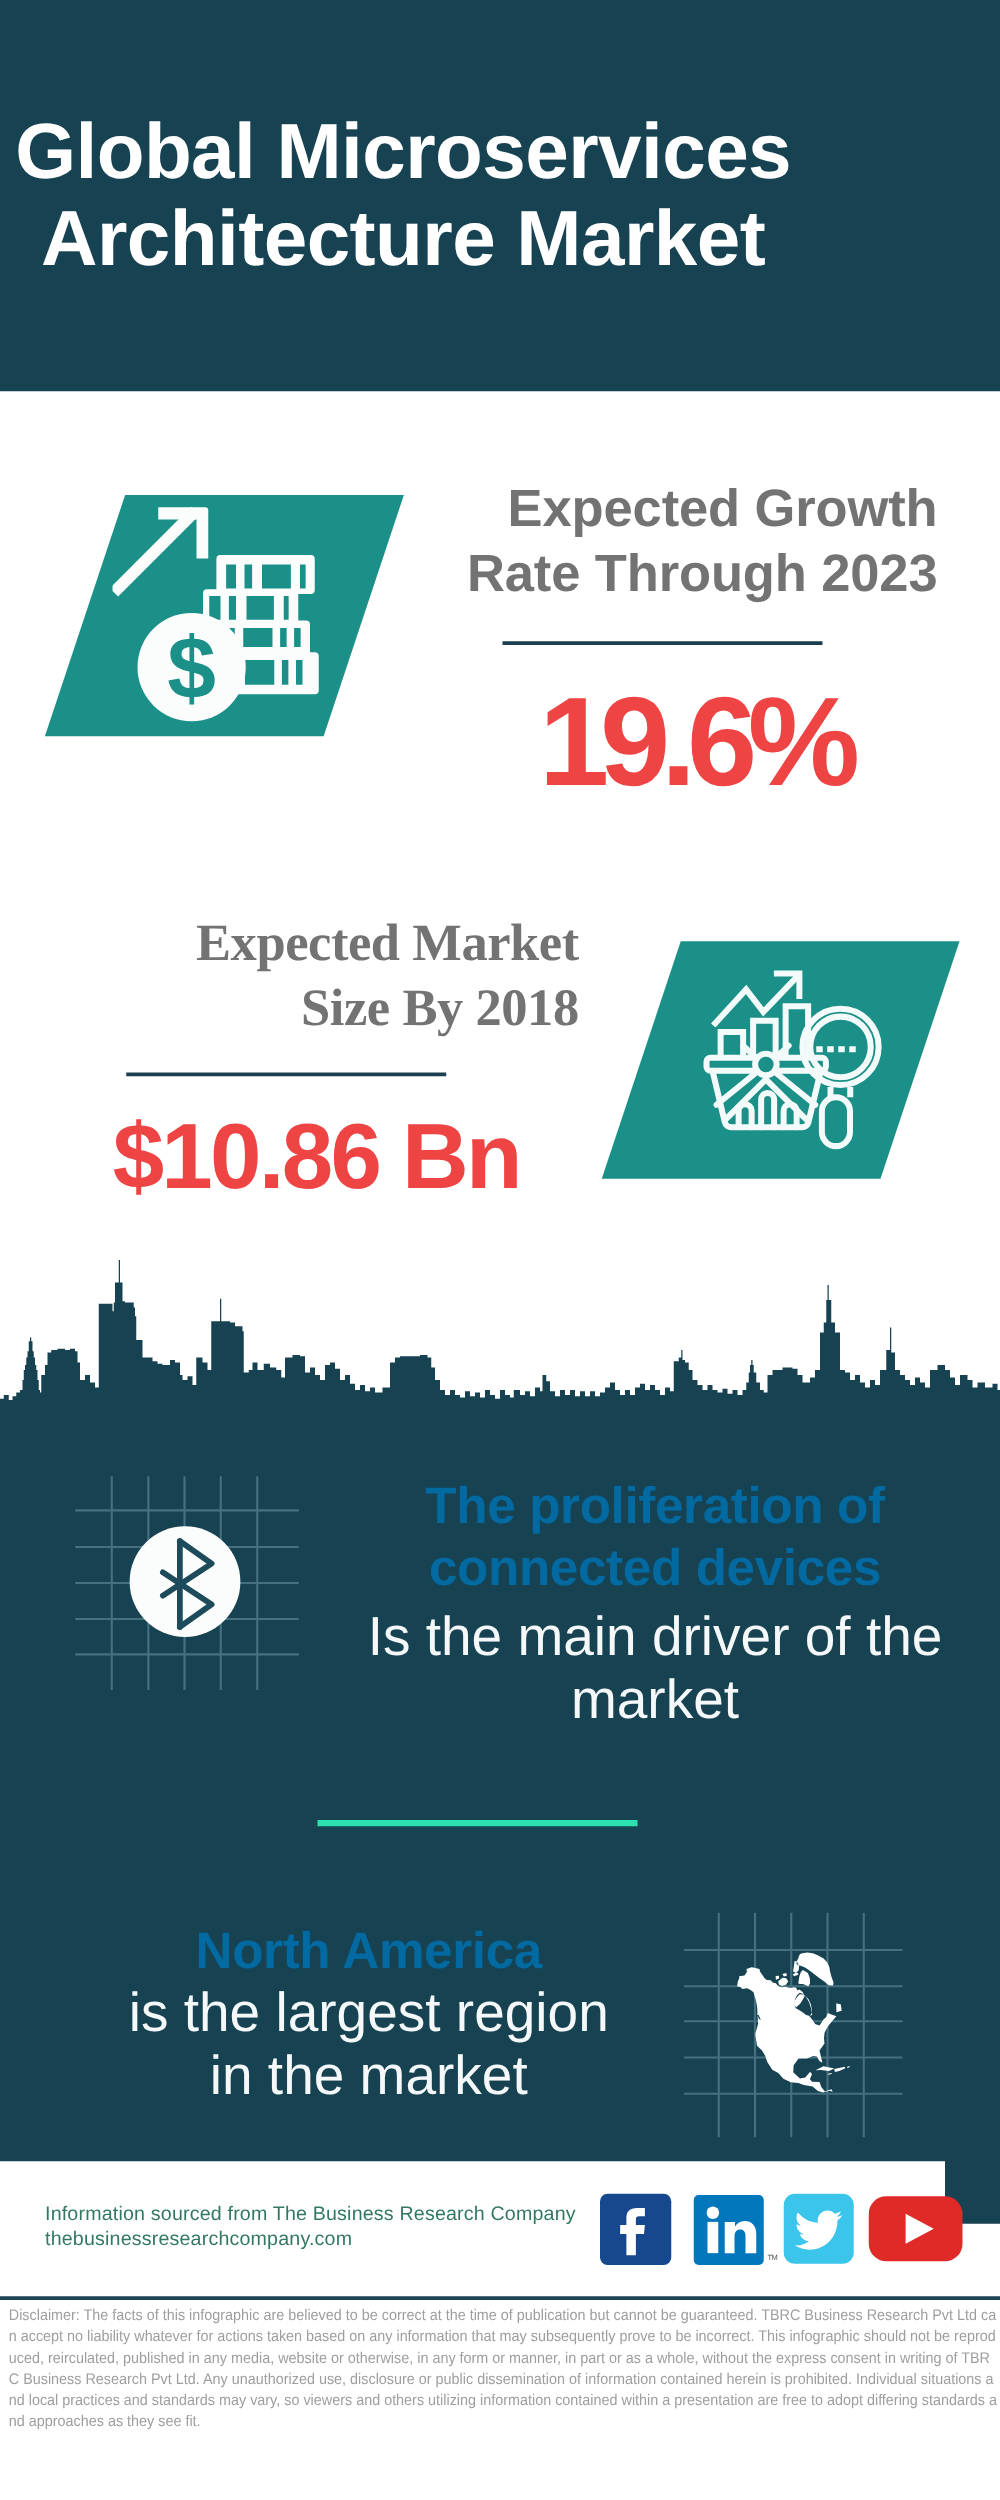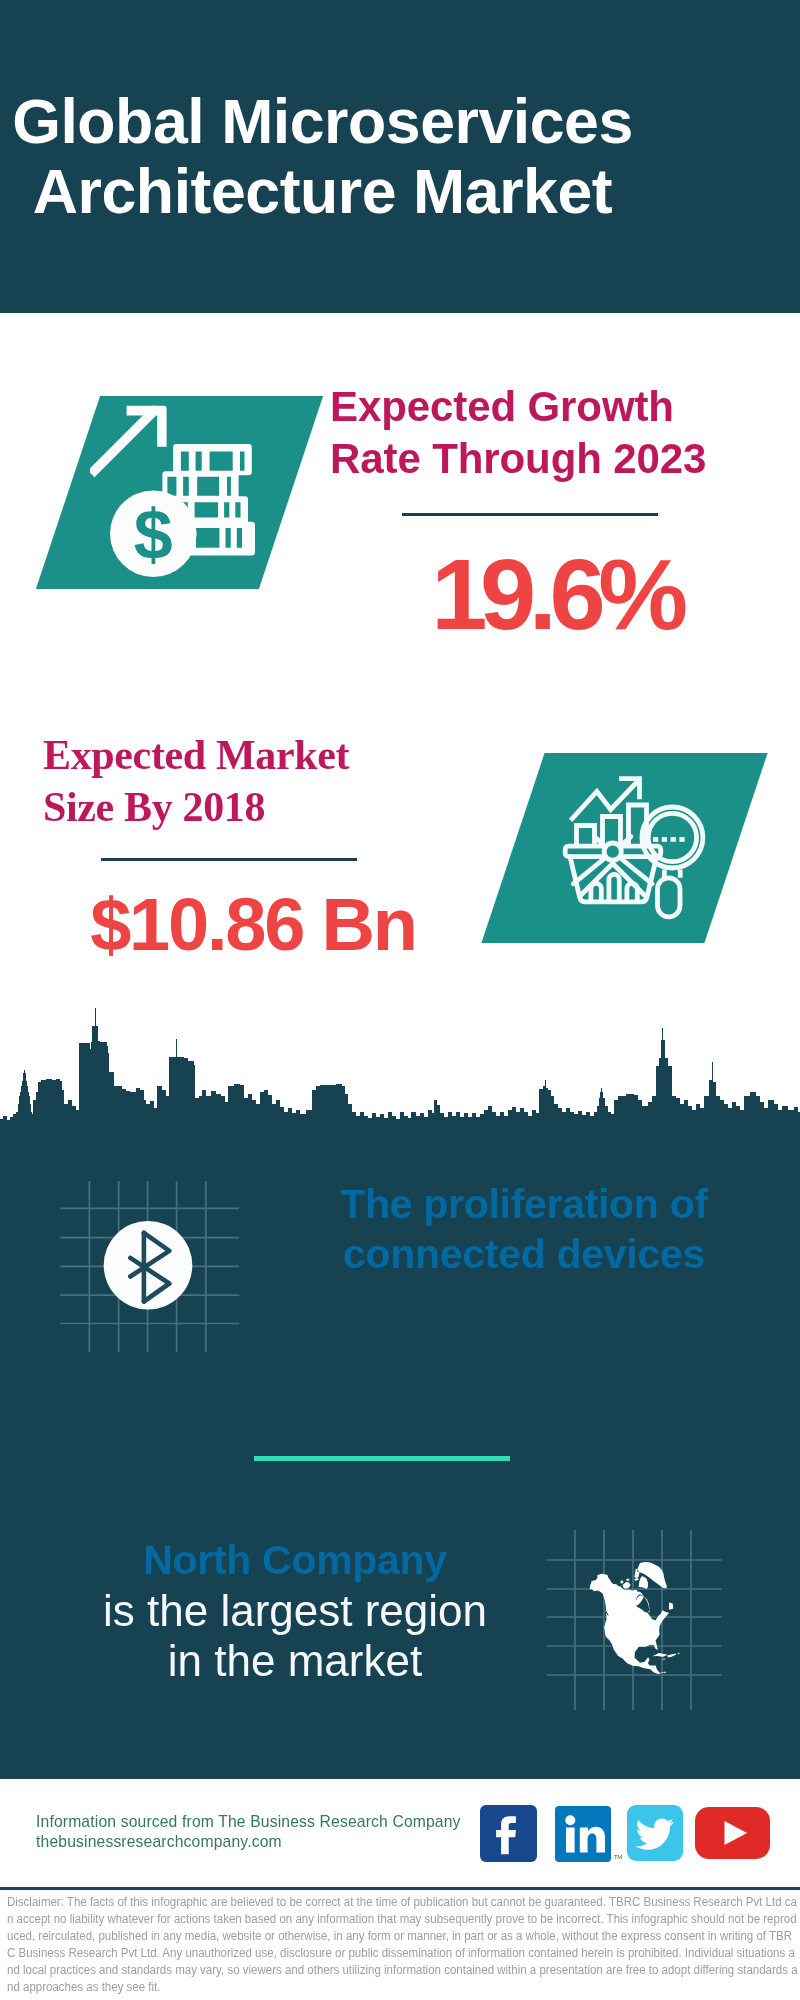--- a/index.html
+++ b/index.html
@@ -27,21 +27,21 @@
     position:absolute;
     background:#1B9088;
     transform: skewX(-18.4deg);
   }
 
   .para1 { left:68px; top:396px; width:223px; height:193px; }
   .icon-money { position:absolute; left:90px; top:390px; width:200px; height:200px; }
   .para2 { left:513px; top:753px; width:223px; height:190px; }
   .icon-market { position:absolute; left:560px; top:765px; width:160px; height:160px; }
 
-  .block-label { color:#be185d; font-weight:bold; font-size:41px; line-height:52px; text-align:left;
+  .block-label { color:#737373; font-weight:bold; font-size:41px; line-height:52px; text-align:right;
                  letter-spacing:-0.6px; }
   .stat2-text .block-label { font-size:42px; letter-spacing:-0.35px;font-family:Liberation Serif, serif; }
   .rule { position:absolute; height:3px; background:#1b3f4f; }
   .block-value { color:#ef4444; font-weight:bold; text-align:center; }
 
   .stat1-text { position:absolute; left:352px; top:380px; width:420px; height:280px; }
   .stat1-text .block-label { position:absolute; left:-22px; top:1px; width:420px;
       font-size:42px; letter-spacing:-0.1px; }
   .rule1 { left:50px; top:133px; width:256px; }
   .stat1-text .block-value { position:absolute; left:-6px; top:164px; width:420px;
@@ -62,21 +62,21 @@
 
   .grid-bt { position:absolute; left:58px; top:1178px; width:186px; height:180px; }
   .insight1-text { position:absolute; left:284px; top:1179px; width:480px; }
   .insight1-text .dp-sub { margin-top:6px; }
   .insight2-text .dp-sub { margin-top:1px; }
   .mint-rule { position:absolute; left:254px; top:1456px; width:256px; height:4.5px; background:#2DE0AF; }
   .insight2-text { position:absolute; left:55px; top:1535px; width:480px; }
   .grid-map { position:absolute; left:547px; top:1530px; width:180px; height:180px; }
 
   
-  .footer { position:absolute; left:0; top:1779px; width:756px; height:221px; background:#fff; }
+  .footer { position:absolute; left:0; top:1729px; width:756px; height:221px; background:#fff; }
   .source { position:absolute; left:36px; top:33px; color:#33795F; font-size:15.7px; line-height:20.2px;
             letter-spacing:0.15px; white-space:nowrap; }
   .socials { position:absolute; left:480px; top:26px; }
   .sbox { position:absolute; display:block; }
   .sbox svg { display:block; width:100%; height:100%; }
   .fb { left:0px;   top:0px;   width:57px; height:57px; border-radius:6px; background:#17488D; }
   .li { left:75px;  top:1px;   width:56px; height:56px; border-radius:4px; background:#0277BC; }
   .tw { left:147px; top:0px;   width:56px; height:56px; border-radius:9px; background:#3CC5EA; }
   .yt { left:215px; top:2px;   width:75px; height:52px; border-radius:14px; background:#DF2A28; }
   .tm { position:absolute; right:-11px; bottom:2px; font-size:6px; color:#555; letter-spacing:-0.3px;}
@@ -193,27 +193,31 @@
       <path d="M143.9 1301.5 L169.3 1283.5 L130.3 1257.9"></path>
       <path d="M143.9 1232.9 V1301.5"></path>
     </g>
   </svg>
 
   <div class="insight1-text">
     <div class="dp-head">
       <div>The proliferation of</div>
       <div>connected devices</div>
     </div>
+    <div class="dp-sub">
+      <div>Is the main driver of the</div>
+      <div>market</div>
+    </div>
   </div>
 
   <div class="mint-rule"></div>
 
   <div class="insight2-text">
     <div class="dp-head">
-      <div>North Company</div>
+      <div>North America</div>
     </div>
     <div class="dp-sub">
       <div>is the largest region</div>
       <div>in the market</div>
     </div>
   </div>
 
   <svg class="grid-map" viewBox="547 1530 180 180">
     <g stroke="#44707f" stroke-width="1.7" fill="none">
       <path d="M575 1530 V1710 M604 1530 V1710 M633 1530 V1710 M662 1530 V1710 M691 1530 V1710"></path>

